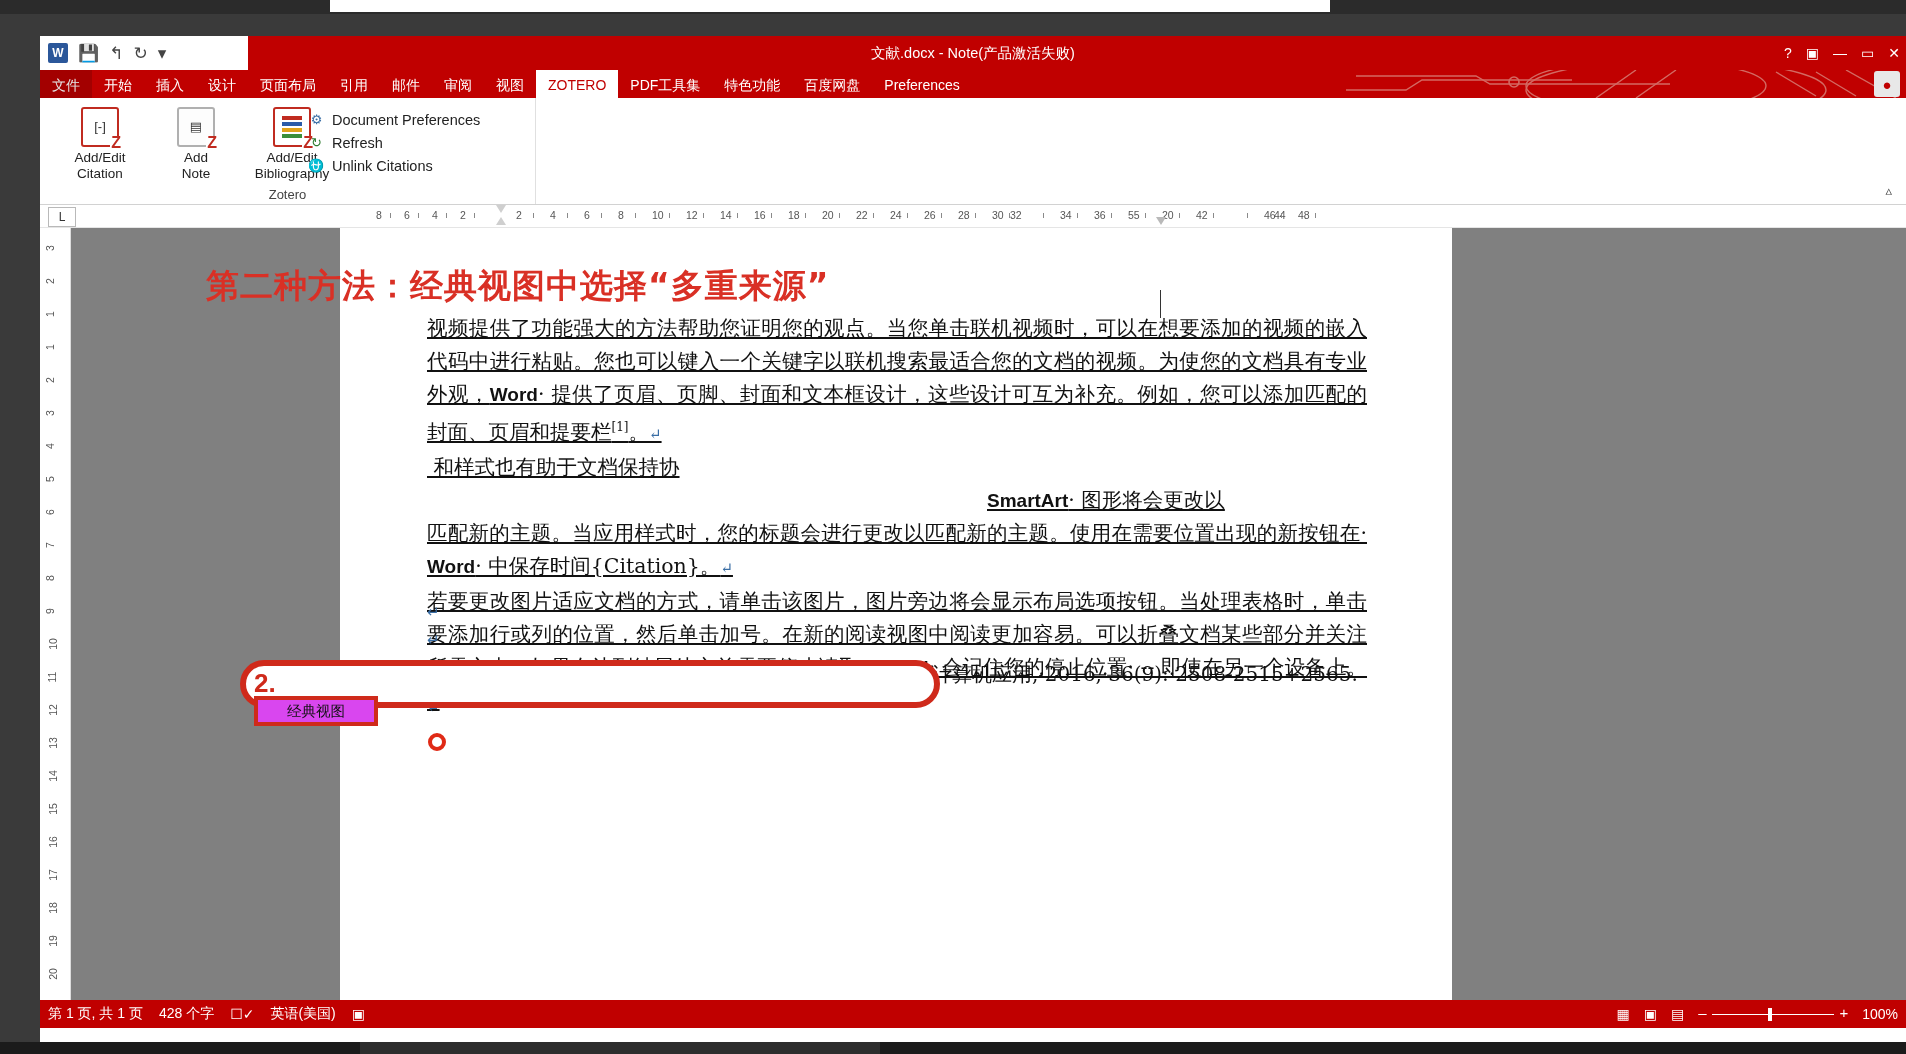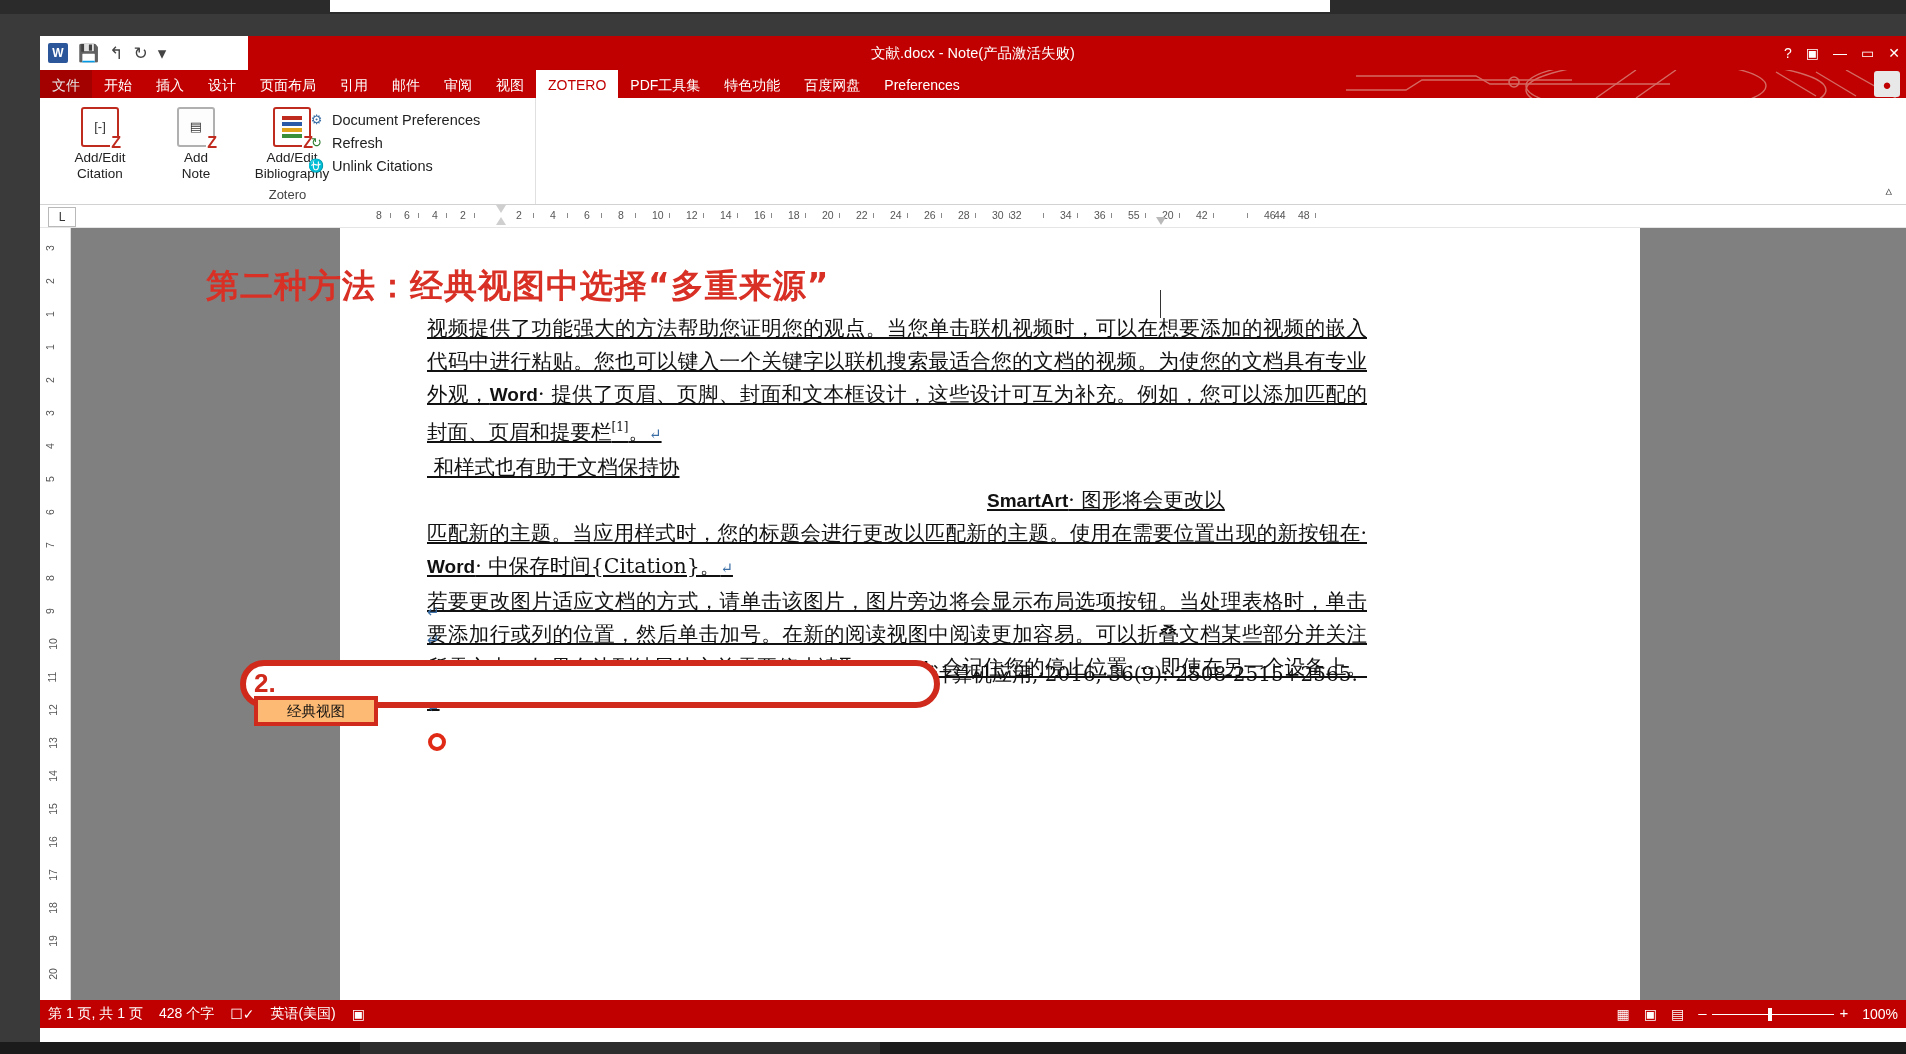--- a/index.html
+++ b/index.html
@@ -299,21 +299,21 @@
     position: absolute;
     left: 7px;
     font-size: 10.5px;
     color: #555;
     transform: rotate(-90deg);
     transform-origin: center;
   }
   .page {
     position: absolute;
     left: 300px; top: 0;
-    width: 1300px; height: 772px;
+    width: 1112px; height: 772px;
     background: #ffffff;
   }
   .heading-red {
     position: absolute;
     left: -134px; top: 36px;
     width: 900px;
     color: #d93025;
     font-size: 33px;
     font-weight: bold;
     letter-spacing: 1px;
@@ -372,21 +372,21 @@
     font-size: 26px;
     font-weight: bold;
     color: #cf2a1b;
     font-family: "Liberation Sans", sans-serif;
   }
   .label-box {
     position: absolute;
     left: 214px; top: 468px;
     width: 124px; height: 30px;
     border: 4px solid #cf2a1b;
-    background: #fdba74;
+    background: #d946ef;
     box-sizing: border-box;
     display: flex;
     align-items: center;
     justify-content: center;
     font-size: 14.5px;
     color: #111;
   }
   .red-dot {
     position: absolute;
     left: 388px; top: 505px;

